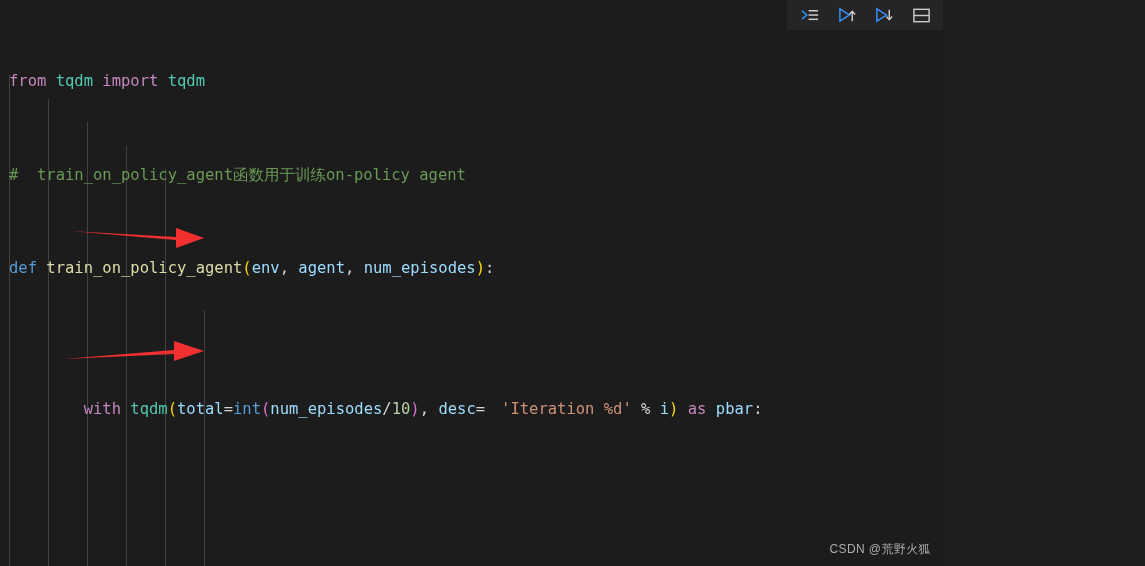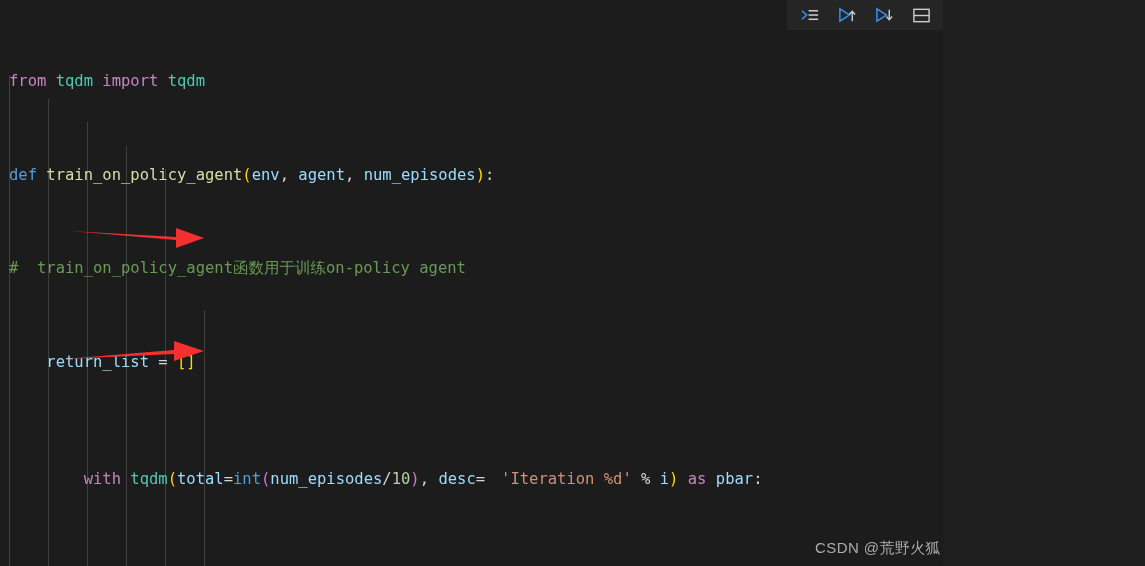--- a/index.html
+++ b/index.html
@@ -90,25 +90,25 @@
 
   
   .arrow-svg {
     position: absolute;
     pointer-events: none;
   }
 
   
   .watermark {
     position: absolute;
-    right: 2px;
+    right: 12px;
     bottom: 8px;
     color: #b8b8b8;
     font-family: "Liberation Sans", "DejaVu Sans", sans-serif;
-    font-size: 15px;
+    font-size: 12px;
     letter-spacing: 0.4px;
     opacity: 0.92;
   }
 </style>
 </head>
 <body>
 
 <div id="editor">
 
   <div class="guides">
@@ -117,25 +117,24 @@
     <div class="guide" style="left:87px; top:122px; height:444px;"></div>
     <div class="guide" style="left:126px;top:146px; height:420px;"></div>
     <div class="guide" style="left:165px;top:169px; height:397px;"></div>
     <div class="guide" style="left:204px;top:310px; height:256px;"></div>
   </div>
 
   <div class="code">
 
     <div class="line"><span class="kw">from</span> <span class="mod">tqdm</span> <span class="kw">import</span> <span class="mod">tqdm</span></div>
 
+    <div class="line"><span class="cmt">#  train_on_policy_agent函数用于训练on-policy agent</span></div>
+
     <div class="line"><span class="kwdef">def</span> <span class="fn">train_on_policy_agent</span><span class="bl">(</span><span class="var">env</span><span class="op">,</span> <span class="var">agent</span><span class="op">,</span> <span class="var">num_episodes</span><span class="bl">)</span><span class="op">:</span></div>
 
-    <div class="line"><span class="cmt">#  train_on_policy_agent函数用于训练on-policy agent</span></div>
-
-    <div class="line">    <span class="var">return_list</span> <span class="op">=</span> <span class="bl">[]</span></div>
 
 
     <div class="line">        <span class="kw">with</span> <span class="mod">tqdm</span><span class="bl">(</span><span class="var">total</span><span class="op">=</span><span class="builtin">int</span><span class="bl2">(</span><span class="var">num_episodes</span><span class="op">/</span><span class="num">10</span><span class="bl2">)</span><span class="op">,</span> <span class="var">desc</span><span class="op">=</span><span class="str">'Iteration %d'</span> <span class="op">%</span> <span class="var">i</span><span class="bl">)</span> <span class="kw">as</span> <span class="var">pbar</span><span class="op">:</span></div>
 
     
 
     
 
     
 

